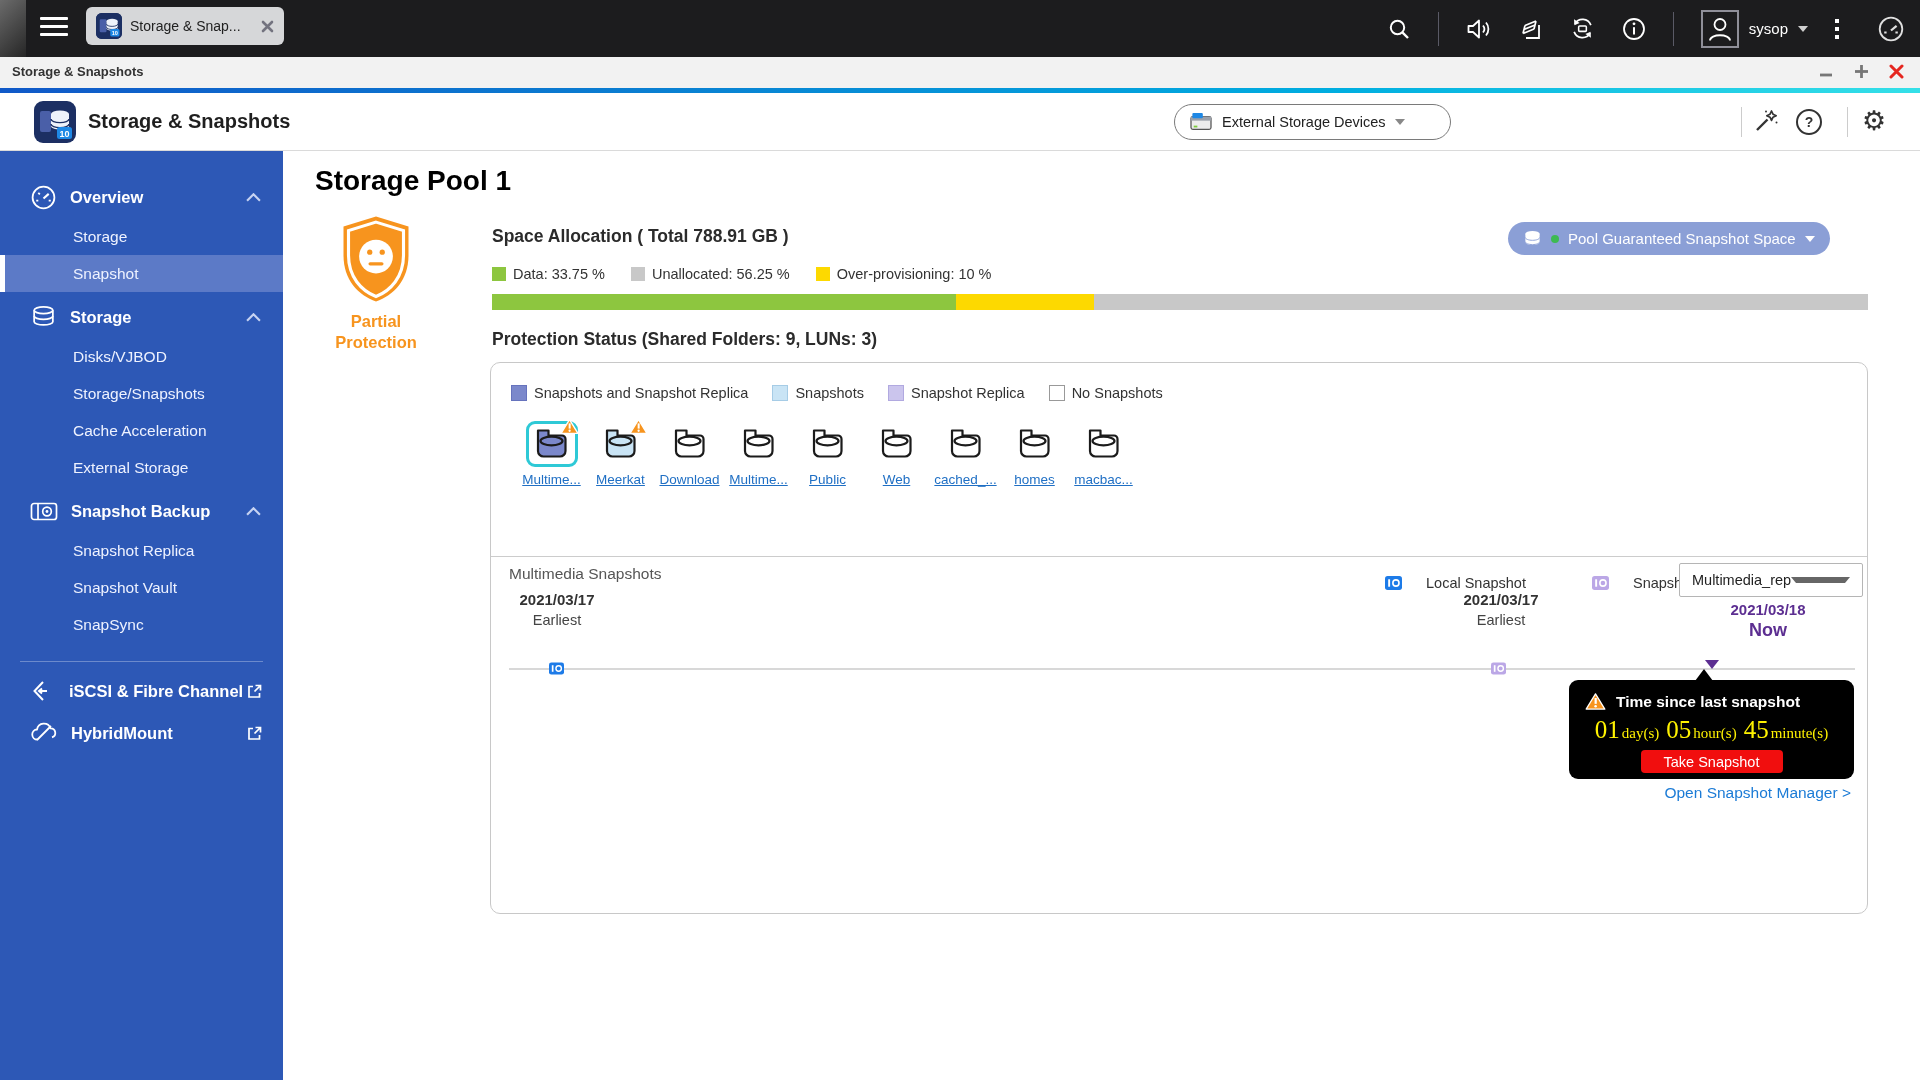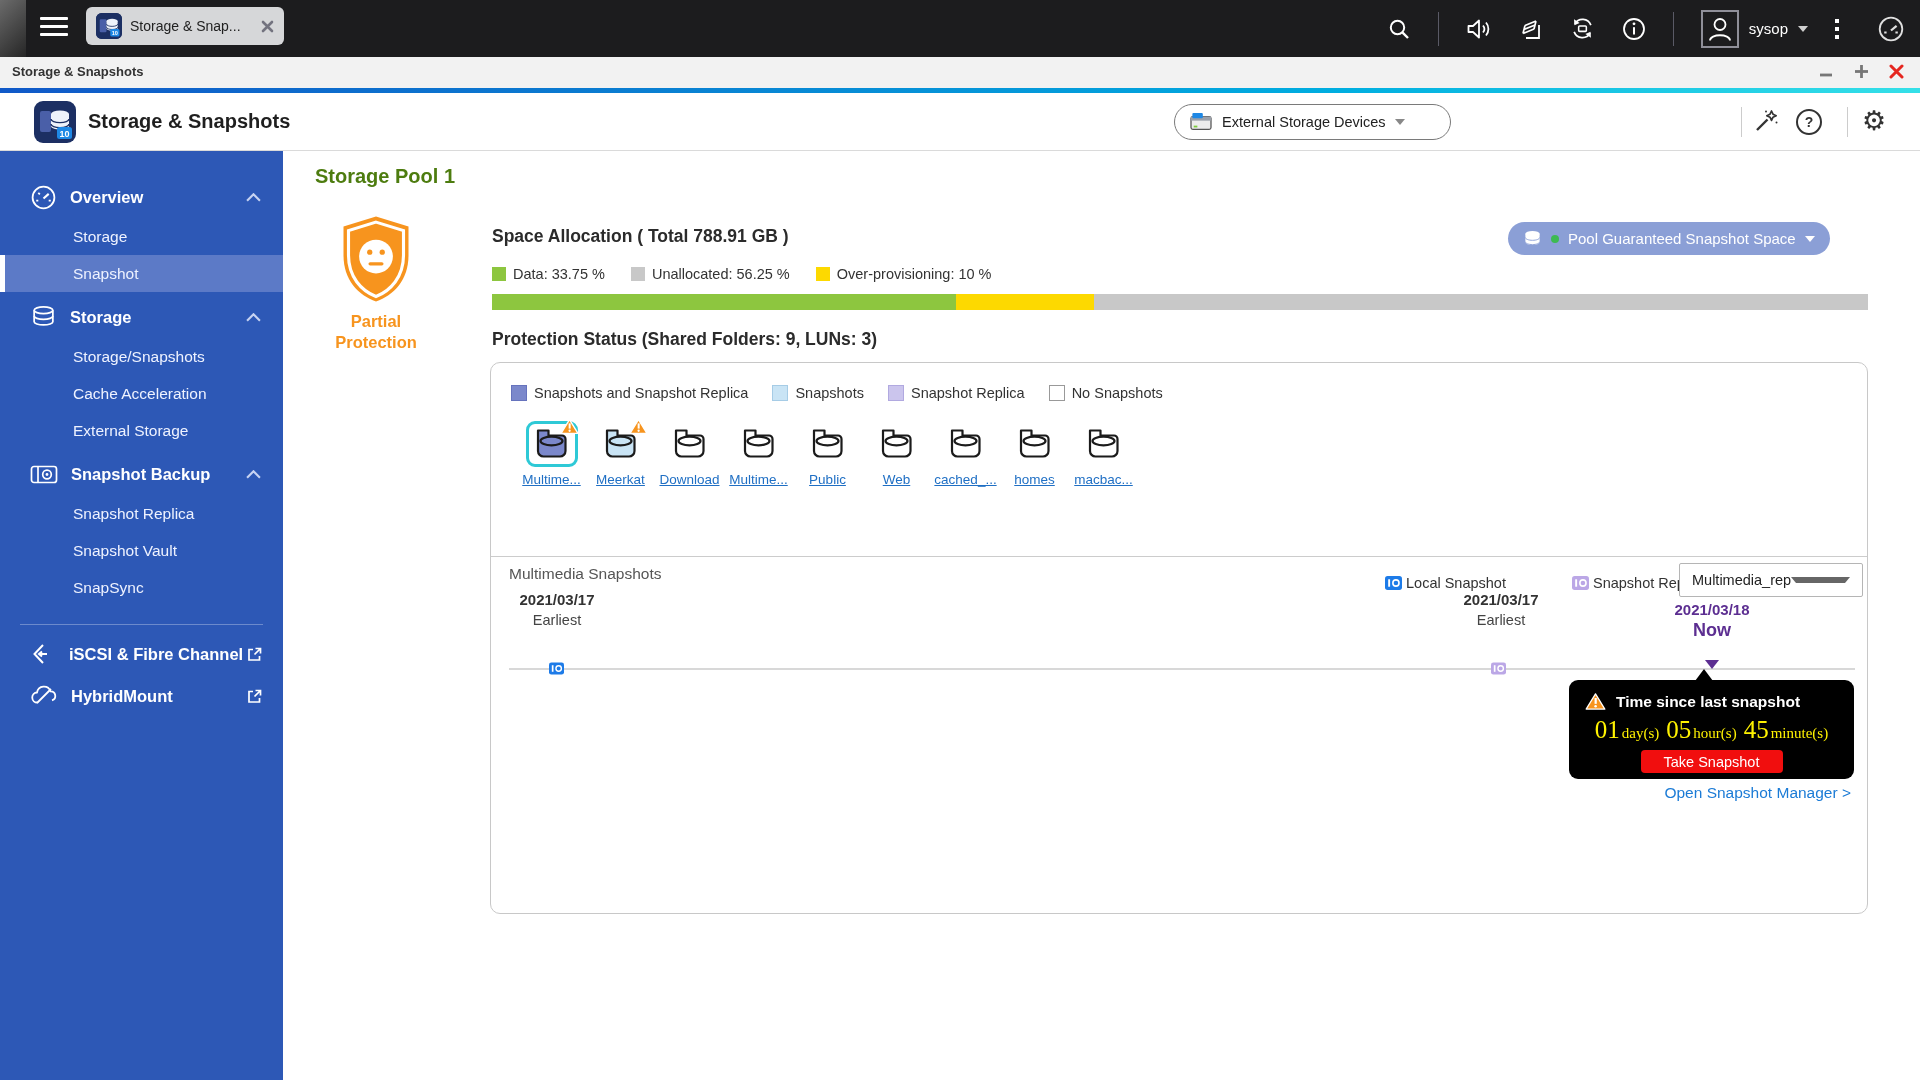--- a/index.html
+++ b/index.html
@@ -51,21 +51,21 @@
   .nav-sub{height:37px;display:flex;align-items:center;padding-left:73px;color:#eef2ff;font-size:15.5px;position:relative;cursor:pointer;}
   .nav-sub.active{background:#5c7ac7;}
   .nav-sub.active::before{content:'';position:absolute;left:0;top:0;bottom:0;width:5px;background:#fff;}
   .nav-sec .chev{position:absolute;right:22px;}
   .nav-sec .extl{position:absolute;right:20px;}
   .nav-divider{height:1px;background:rgba(255,255,255,.3);margin:18px 20px 8px 20px;}
   .m4{margin-top:4px;}
 
   
   .content{position:absolute;left:283px;top:151px;right:0;bottom:0;background:#fff;}
-  .pool-title{position:absolute;left:32px;top:14px;font-size:20px;font-weight:700;color:#4d7c0f;}
+  .pool-title{position:absolute;left:32px;top:14px;font-size:28px;font-weight:700;color:#000000;}
   .shield-wrap{position:absolute;left:33px;top:64px;width:120px;text-align:center;}
   .shield-label{margin-top:8px;font-size:16.5px;font-weight:700;color:#f7941e;line-height:21px;}
   .alloc-title{position:absolute;left:209px;top:75px;font-size:17.5px;font-weight:700;color:#2b2b2b;}
   .alloc-legend{position:absolute;left:209px;top:115px;display:flex;gap:26px;}
   .leg-item{display:flex;align-items:center;gap:7px;font-size:14.5px;color:#333;}
   .leg-sq{width:14px;height:14px;display:inline-block;}
   .alloc-bar{position:absolute;left:209px;top:143px;width:1376px;height:16px;display:flex;background:#c8c8c8;}
   .alloc-bar .seg{height:100%;}
   .pool-pill{position:absolute;left:1225px;top:71px;height:33px;border-radius:17px;background:#8b9fd6;color:#fff;
              display:flex;align-items:center;gap:9px;padding:0 15px;font-size:15px;cursor:pointer;}
@@ -94,21 +94,21 @@
   .fname{margin-top:5px;font-size:13.5px;color:#1f6fc4;text-decoration:underline;white-space:nowrap;}
 
   .panel-div{position:absolute;left:0;right:0;top:193px;height:1px;background:#ccc;}
   .tl-title{position:absolute;left:18px;top:202px;font-size:15.5px;color:#555;}
   .datebox{position:absolute;width:130px;text-align:center;}
   .datebox .d{font-size:15px;font-weight:700;color:#333;}
   .datebox .l{font-size:14.5px;color:#444;margin-top:4px;}
   .datebox.purple .d,.datebox.purple .l{color:#5c2e91;}
   .datebox.purple .l{font-size:18px;font-weight:700;margin-top:2px;}
   .tl-legend{position:absolute;left:858px;top:212px;display:flex;gap:30px;align-items:center;}
-  .tl-leg-item{display:flex;align-items:center;gap:4px;font-size:14.5px;color:#333;padding-left:36px;}
+  .tl-leg-item{display:flex;align-items:center;gap:24px;font-size:14.5px;color:#333;padding-left:36px;}
   .cam-local{color:#1d7be8;}
   .cam-replica{color:#bba7e6;}
   .tl-dropdown{position:absolute;left:1188px;top:200px;width:184px;height:34px;border:1px solid #b5b5b5;border-radius:2px;
                background:#fff;display:flex;align-items:center;box-sizing:border-box;padding:0 12px;cursor:pointer;}
   .tl-dropdown span{flex:1;text-align:center;font-size:14.5px;color:#222;}
   .tl-dropdown .caret{border-top-color:#666;}
   .tl-line{position:absolute;left:18px;right:12px;top:305px;height:2px;background:#d8d8d8;}
   .marker{position:absolute;top:299px;}
   .now-caret{position:absolute;left:1214px;top:297px;width:0;height:0;
              border-left:7px solid transparent;border-right:7px solid transparent;border-top:9px solid #5c2e91;}
@@ -313,20 +313,23 @@
         <path d="M4 11.5 v5.5 c0 1.8 4 3.2 9 3.2 s9 -1.4 9 -3.2 v-5.5" fill="none" stroke="#fff" stroke-width="1.7"></path>
       </svg>
       <span>Storage</span>
       <span class="chev">
           <svg width="15" height="9" viewBox="0 0 14 8">
             <polyline points="1,7 7,1 13,7" stroke="#c7d3f2" stroke-width="2" fill="none"></polyline>
           </svg>
         </span>
     </div>
     <div class="nav-sub">
+        <span>Disks/VJBOD</span>
+      </div>
+    <div class="nav-sub">
         <span>Storage/Snapshots</span>
       </div>
     <div class="nav-sub">
         <span>Cache Acceleration</span>
       </div>
     <div class="nav-sub">
         <span>External Storage</span>
       </div>
 
     <div class="nav-sec m4">
@@ -609,21 +612,21 @@
       <div class="tl-dropdown">
         <span>Multimedia_rep</span>
         <span class="caret"></span>
       </div>
 
       <div class="datebox" style="left:945px;top:228px;">
         <div class="d">2021/03/17</div>
         <div class="l">Earliest</div>
       </div>
 
-      <div class="datebox purple" style="left:1156px;top:238px;">
+      <div class="datebox purple" style="left:1212px;top:238px;">
         <div class="d">2021/03/18</div>
         <div class="l">Now</div>
       </div>
 
       <div class="tl-line"></div>
 
       <span class="marker" style="left:58px;">
         <svg class="cam-local" viewBox="0 0 16 13" width="15" height="13">
             <rect width="16" height="13" rx="2.5" fill="currentColor"></rect>
             <rect x="3" y="3" width="1.8" height="7" fill="#fff"></rect>

